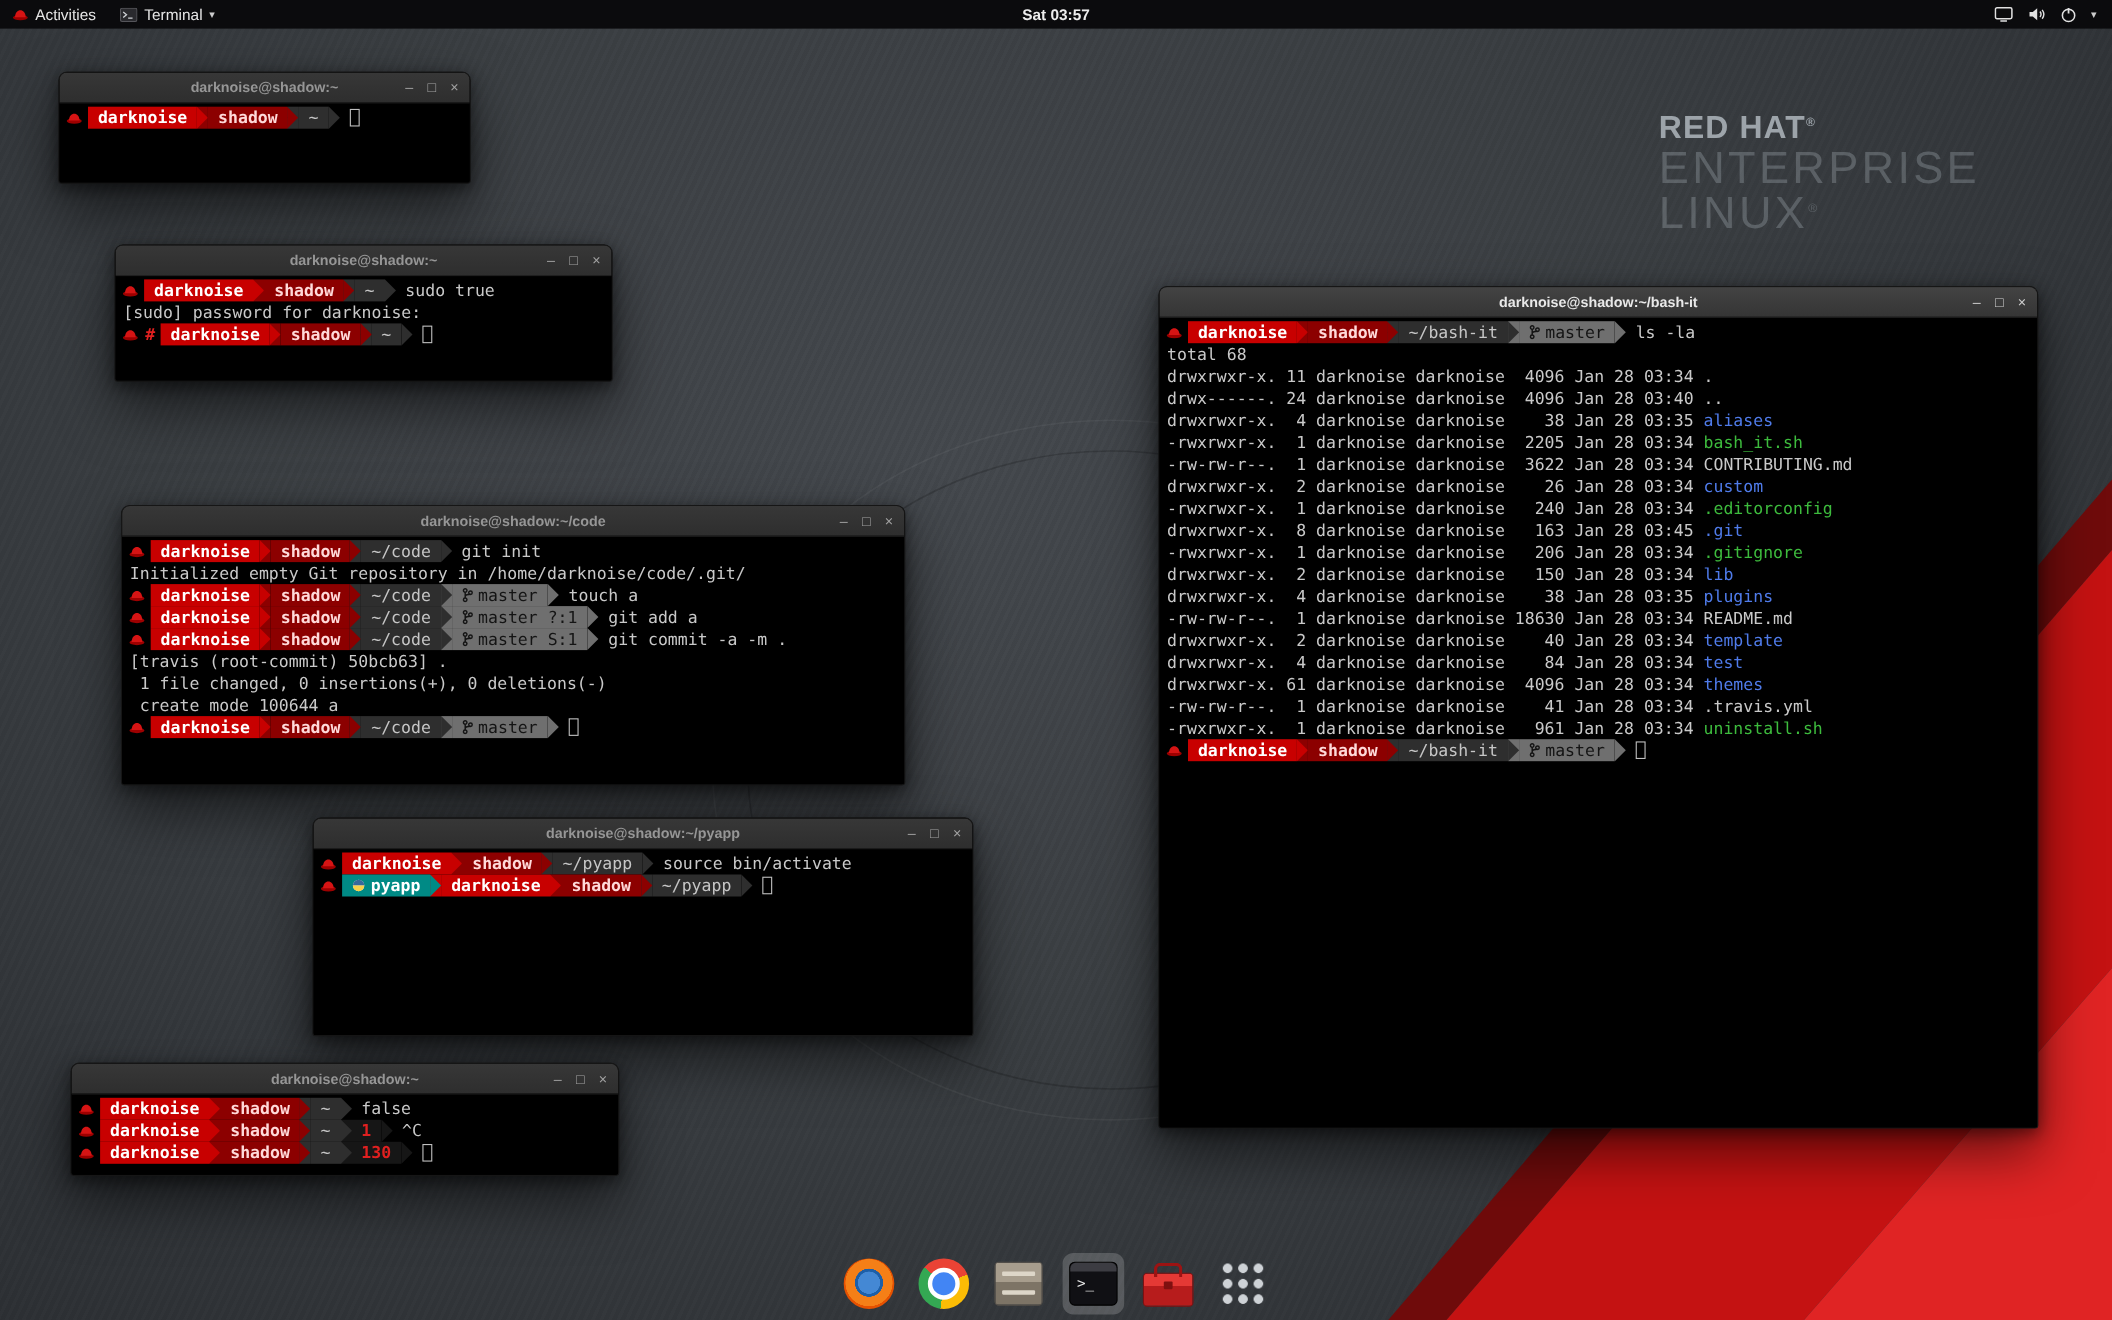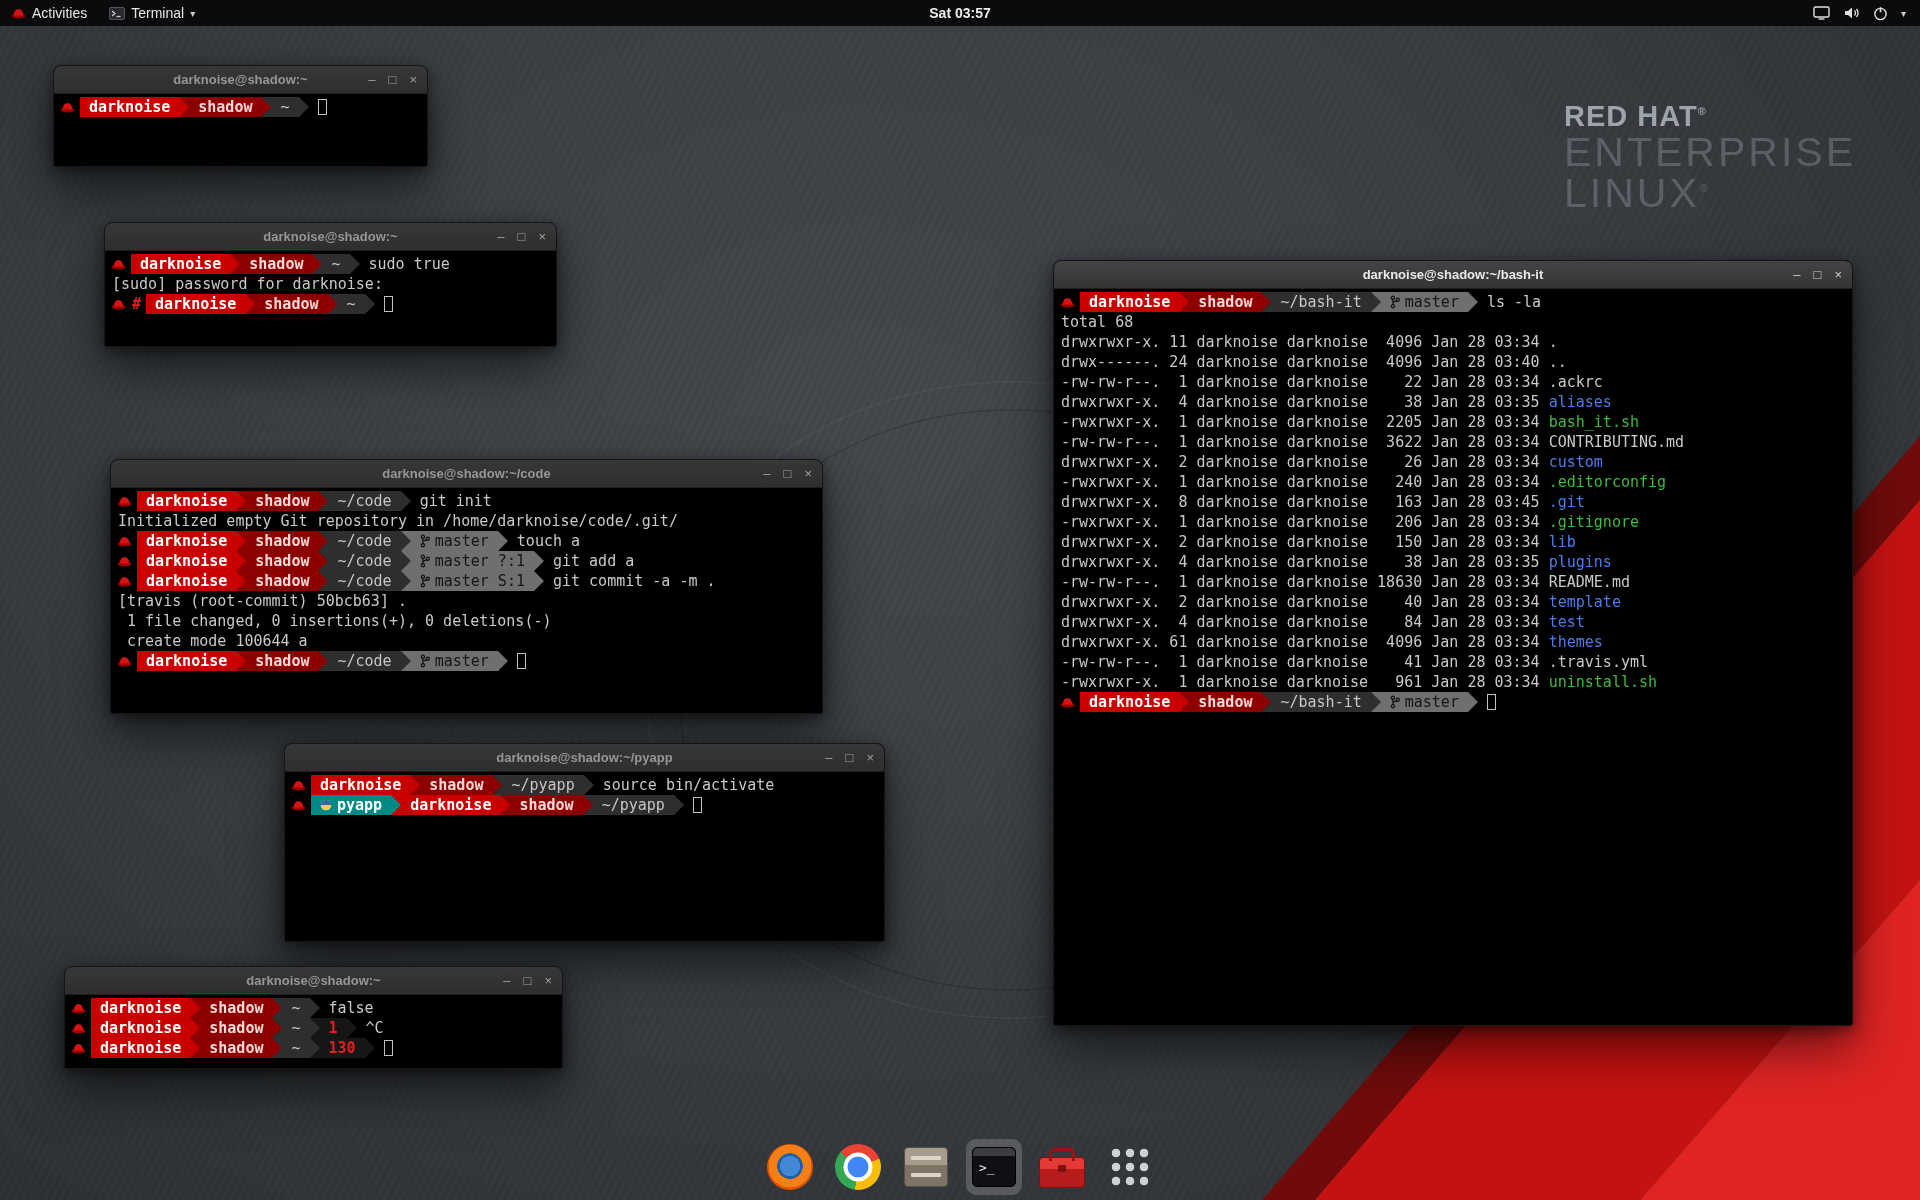--- a/index.html
+++ b/index.html
@@ -14,21 +14,21 @@
   
   .topbar{position:absolute;top:0;left:0;right:0;height:26px;background:#0b0b0d;z-index:60;
     display:flex;align-items:center;color:#e6e6e6;font-size:14px}
   .tb-item{display:flex;align-items:center;gap:6px;padding:0 11px;height:100%;cursor:default}
   .tb-clock{position:absolute;left:50%;transform:translateX(-50%);font-weight:bold;color:#ededed;height:100%;display:flex;align-items:center;padding:0 8px}
   .tb-right{margin-left:auto;display:flex;align-items:center;gap:13px;padding:0 14px;height:100%}
   .tb-right span{display:flex;align-items:center}
   .caret{font-size:10px;color:#cccccc}
 
   
-  .rh-logo{position:absolute;left:1564px;top:102px;z-index:2;line-height:1.02;user-select:none}
+  .rh-logo{position:absolute;left:1508px;top:102px;z-index:2;line-height:1.02;user-select:none}
   .rh-logo .l1{font-size:29px;font-weight:bold;color:#9da4aa;letter-spacing:1px}
   .rh-logo .l2,.rh-logo .l3{font-size:41px;color:rgba(176,184,192,0.30);letter-spacing:3px}
   .rh-logo sup{font-size:11px;vertical-align:super;color:inherit}
 
   
   #windows{position:absolute;inset:0;z-index:10}
   .twin{position:absolute;border:1px solid #161616;border-radius:8px 8px 3px 3px;overflow:hidden;background:var(--term-bg,#000);
     box-shadow:0 22px 50px rgba(0,0,0,0.55), 0 4px 14px rgba(0,0,0,0.45);z-index:10}
   .twin.active{z-index:20}
   .titlebar{height:28px;background:linear-gradient(#373737,#2e2e2e);border-bottom:1px solid #1f1f1f;
@@ -312,21 +312,20 @@
                   <g fill="none" stroke="currentColor" stroke-width="1.3">
                     <circle cx="2.9" cy="2.8" r="1.6"></circle>
                     <circle cx="2.9" cy="11.2" r="1.6"></circle>
                     <circle cx="7.7" cy="4.8" r="1.6"></circle>
                     <path d="M2.9 4.4 v5.2 M2.9 8.4 c0-2.2 2.2-2.2 4.8-2.2"></path>
                   </g>
                 </svg></span>master</span><span class="parrow" style="border-left-color: rgb(111, 111, 111); border-top-color: rgb(0, 0, 0); border-bottom-color: rgb(0, 0, 0);"></span><span class="cmd">ls -la</span></div>
           <div class="tline out">total 68</div>
           <div class="tline out"><span>drwxrwxr-x. 11 darknoise darknoise  4096 Jan 28 03:34 </span><span class="fname-plain">.</span></div>
           <div class="tline out"><span>drwx------. 24 darknoise darknoise  4096 Jan 28 03:40 </span><span class="fname-plain">..</span></div>
-          <div class="tline out"><span>-rw-rw-r--.  1 darknoise darknoise    22 Jan 28 03:34 </span><span class="fname-plain">.ackrc</span></div>
           <div class="tline out"><span>drwxrwxr-x.  4 darknoise darknoise    38 Jan 28 03:35 </span><span class="fname-dir">aliases</span></div>
           <div class="tline out"><span>-rwxrwxr-x.  1 darknoise darknoise  2205 Jan 28 03:34 </span><span class="fname-exec">bash_it.sh</span></div>
           <div class="tline out"><span>-rw-rw-r--.  1 darknoise darknoise  3622 Jan 28 03:34 </span><span class="fname-plain">CONTRIBUTING.md</span></div>
           <div class="tline out"><span>drwxrwxr-x.  2 darknoise darknoise    26 Jan 28 03:34 </span><span class="fname-dir">custom</span></div>
           <div class="tline out"><span>-rwxrwxr-x.  1 darknoise darknoise   240 Jan 28 03:34 </span><span class="fname-exec">.editorconfig</span></div>
           <div class="tline out"><span>drwxrwxr-x.  8 darknoise darknoise   163 Jan 28 03:45 </span><span class="fname-dir">.git</span></div>
           <div class="tline out"><span>-rwxrwxr-x.  1 darknoise darknoise   206 Jan 28 03:34 </span><span class="fname-exec">.gitignore</span></div>
           <div class="tline out"><span>drwxrwxr-x.  2 darknoise darknoise   150 Jan 28 03:34 </span><span class="fname-dir">lib</span></div>
           <div class="tline out"><span>drwxrwxr-x.  4 darknoise darknoise    38 Jan 28 03:35 </span><span class="fname-dir">plugins</span></div>
           <div class="tline out"><span>-rw-rw-r--.  1 darknoise darknoise 18630 Jan 28 03:34 </span><span class="fname-plain">README.md</span></div>

